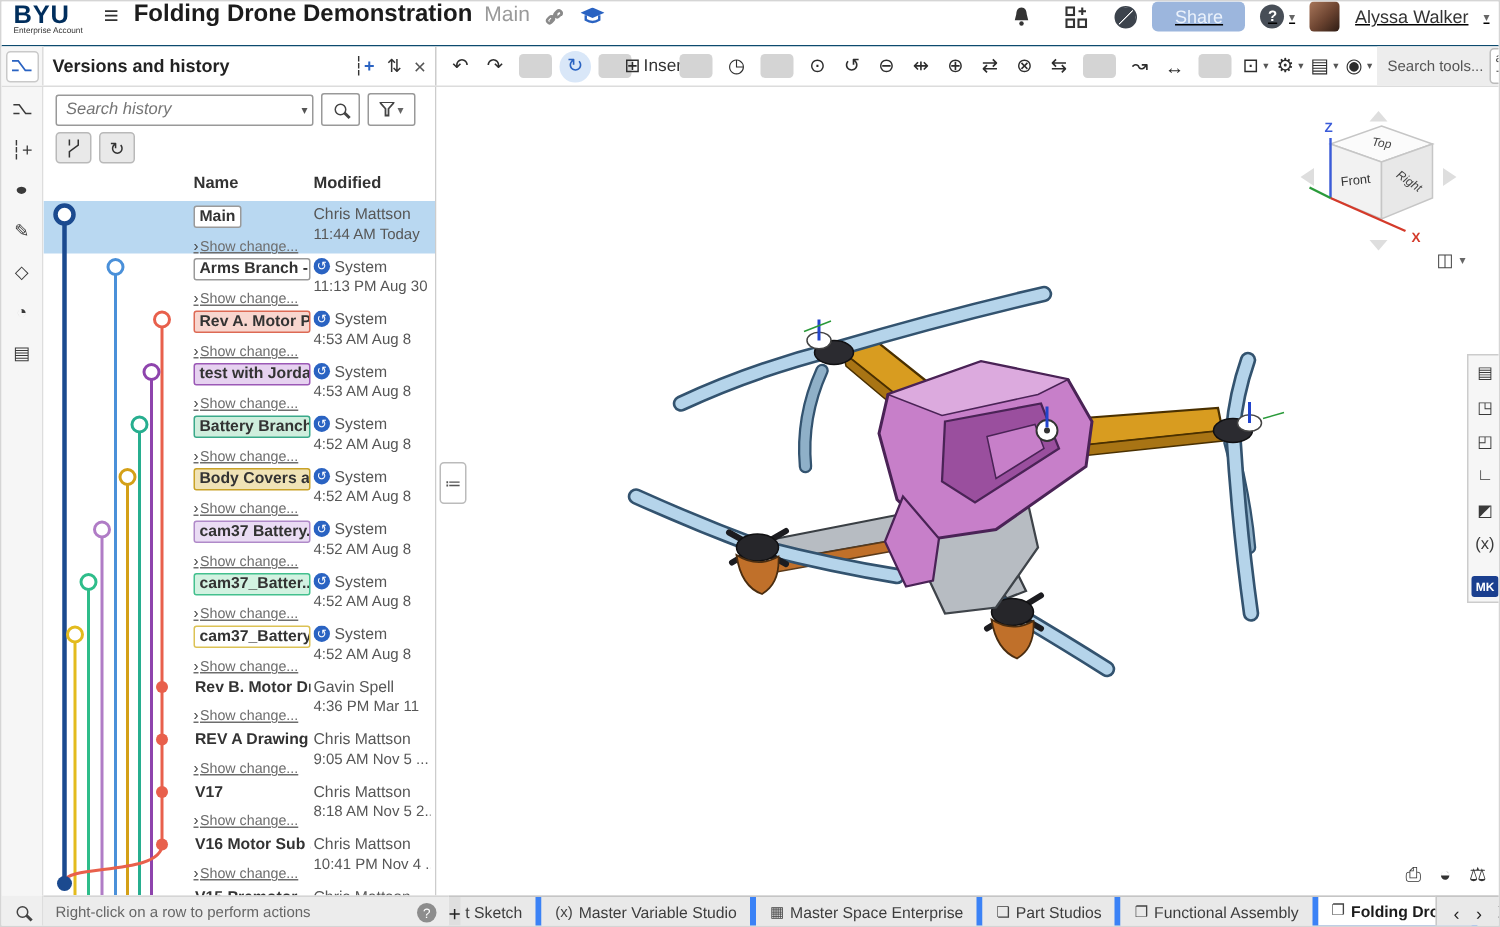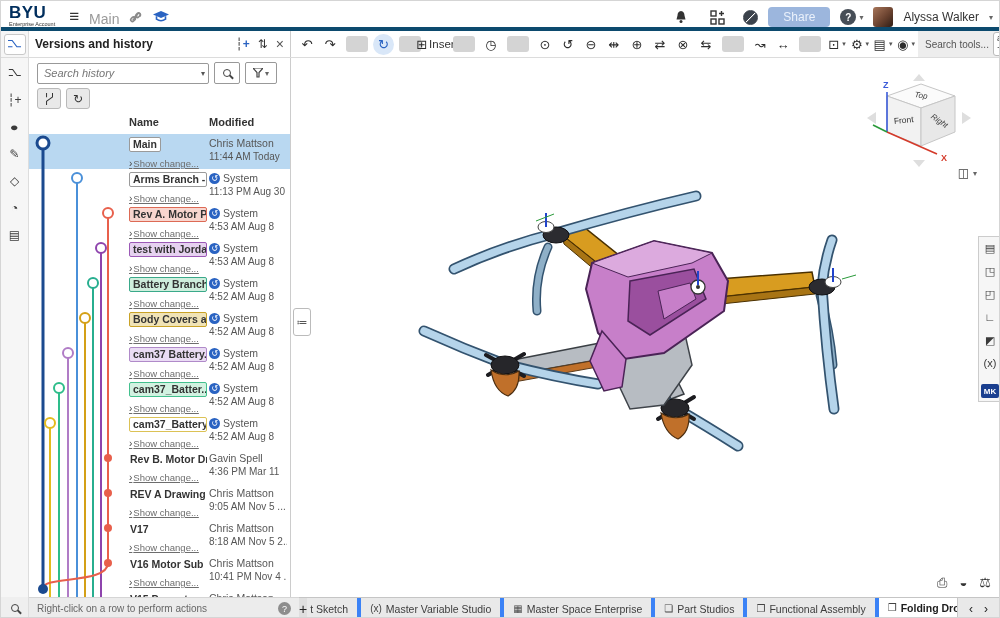--- a/index.html
+++ b/index.html
@@ -1,29 +1,29 @@
 <!DOCTYPE html>
 <html style="--accent: #2a63c2; --selected_row: #b9d8f1; --share: #9cb6dd; --byu: #002E5D; --dr-props: #b5d4ea; --dr-props_outline: #33536f; --dr-arm: #d89c20; --dr-arm_dark: #a87414; --dr-body: #c77fc9; --dr-body_dark: #9a4f9e; --dr-body_light: #dcaade; --dr-chassis: #b7bcc2; --dr-pod: #c0702a; --dr-leg: #8fb0c8;"><head>
 <meta charset="utf-8">
 <style>
   html,body{margin:0;padding:0;background:#fff;}
   *{box-sizing:border-box;}
   body{font-family:"Liberation Sans","DejaVu Sans",sans-serif;-webkit-font-smoothing:antialiased;}
   #app{position:relative;width:1000px;height:618px;background:#fff;overflow:hidden;border:1px solid #d5d5d5;}
 
   
-  #hdr{position:absolute;left:0;top:0;width:1000px;height:30px;background:#fff;border-bottom:4px solid #0c4a6e;display:flex;align-items:flex-end;padding:0 8px;}
+  #hdr{position:absolute;left:0;top:0;width:1000px;height:30px;background:#fff;border-bottom:1px solid #0c4a6e;display:flex;align-items:flex-start;padding:0 8px;}
   .byu{display:flex;flex-direction:column;line-height:1;margin-right:14px;cursor:default;}
   .byu b{font-size:17px;font-weight:bold;color:var(--byu);letter-spacing:.5px;}
   .byu i{font-style:normal;font-size:5.5px;color:#333;margin-top:1px;}
   .hamb{font-size:17px;color:#333;margin-right:10px;}
   .doctitle{font-size:16px;font-weight:bold;color:#1c1c1c;margin-right:8px;white-space:nowrap;}
   .branchname{font-size:14px;color:#9a9a9a;margin-right:6px;}
   .hico{display:inline-flex;align-items:center;justify-content:center;width:20px;height:20px;margin-right:6px;}
-  .hdr-right{margin-left:auto;display:flex;align-items:center;gap:10px;}
+  .hdr-right{margin-left:auto;display:flex;align-items:center;gap:10px;text-decoration:underline;}
   .share-btn{background:var(--share);color:#eaf1fb;font-size:12px;padding:3px 15px;border-radius:4px;}
   .help-circ{width:16px;height:16px;border-radius:50%;background:#474e57;color:#fff;font-size:10px;font-weight:bold;display:flex;align-items:center;justify-content:center;}
   .caret{font-size:8px;color:#666;}
   .avatar{width:20px;height:20px;border-radius:3px;background:linear-gradient(135deg,#a8765a 0%,#6b4330 55%,#2e1c14 100%);}
   .username{font-size:12px;color:#333;}
   .darkcirc{width:15px;height:15px;border-radius:50%;background:linear-gradient(135deg,#3c434c 48%,#fff 50%,#3c434c 55%);border:1.5px solid #3c434c;}
 
   
   #row2{position:absolute;left:0;top:30px;width:1000px;height:27px;display:flex;border-bottom:1px solid #dcdcdc;background:#fff;}
   .stripcell{width:28px;height:100%;background:#f6f6f6;border-right:1px solid #ddd;display:flex;align-items:center;justify-content:center;}
@@ -76,21 +76,21 @@
   .b-purple{border-color:#9b59b6;background:#e6d2f0;}
   .b-teal{border-color:#3aa98a;background:#cfeedd;}
   .b-gold{border-color:#c9a227;background:#f0e3b6;}
   .b-violet{border-color:#b08ac9;background:#eadcf4;}
   .b-green{border-color:#43c08e;background:#d2f2e1;}
   .b-yellow{border-color:#dcc255;background:#fff;}
   .b-none{border:none;padding:0 1px;}
   .show{font-size:9.5px;color:#6d6d6d;margin-top:2px;white-space:nowrap;text-decoration:underline;}
   .chev{color:#444;font-size:10px;margin-right:1px;}
   .hmod{flex:1;overflow:hidden;}
-  .author{font-size:10.5px;color:#565656;white-space:nowrap;display:flex;align-items:flex-end;}
+  .author{font-size:10.5px;color:#565656;white-space:nowrap;display:flex;align-items:flex-start;}
   .mtime{font-size:10px;color:#565656;margin-top:2px;white-space:nowrap;}
   .sysico{width:11px;height:11px;min-width:11px;border-radius:50%;background:var(--accent);color:#fff;font-size:8px;display:inline-flex;align-items:center;justify-content:center;margin-right:3px;}
   #panel-foot{position:absolute;left:28px;top:596px;width:270px;height:22px;background:#ececec;border-top:1px solid #d5d5d5;display:flex;align-items:center;padding:0 8px;z-index:5;}
   #panel-foot .ft{font-size:10px;color:#666;flex:1;}
   .qcirc{width:13px;height:13px;border-radius:50%;background:#8d8d8d;color:#fff;font-size:9px;display:flex;align-items:center;justify-content:center;}
 
   
   #vp{position:absolute;left:290px;top:57px;width:710px;height:539px;background:#fff;overflow:hidden;}
   #listtoggle{position:absolute;left:2px;top:250px;width:18px;height:28px;background:#fff;border:1px solid #bbb;border-radius:3px;display:flex;align-items:center;justify-content:center;font-size:11px;color:#555;}
   #cubewrap{position:absolute;right:22px;top:14px;width:120px;height:100px;}
@@ -114,20 +114,21 @@
 <body>
 
 <div id="app">
 
   <div id="hdr">
     <div class="byu">
       <b>BYU</b>
       <i>Enterprise Account</i>
     </div>
     <span class="hamb">≡</span>
+    <span class="doctitle">Folding Drone Demonstration</span>
     <span class="branchname">Main</span>
     <span class="hico">
       <svg width="13" height="13" viewBox="0 0 13 13">
           <g stroke="#8a8a8a" stroke-width="1.6" fill="none" stroke-linecap="round">
             <path d="M5.5,7.5 L10,3 a1.8,1.8 0 0 1 2.5,2.5? " transform="scale(0.9)"></path>
             <path d="M4,9 L8,5"></path>
             <rect x="1.5" y="6.5" width="5" height="3.4" rx="1.7" transform="rotate(-45 4 8.2)"></rect>
             <rect x="6.5" y="2.5" width="5" height="3.4" rx="1.7" transform="rotate(-45 9 4.2)"></rect>
           </g>
         </svg>

